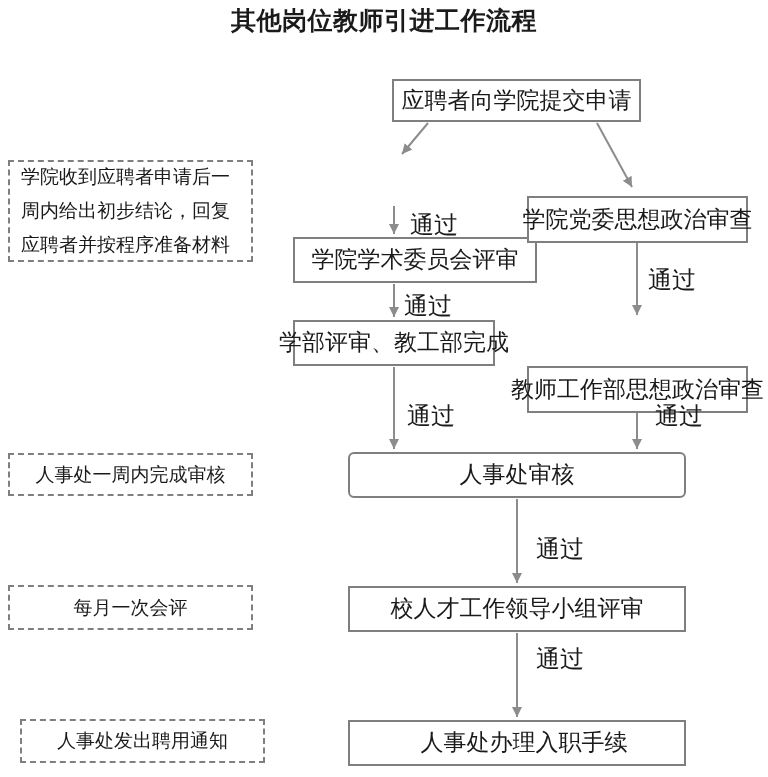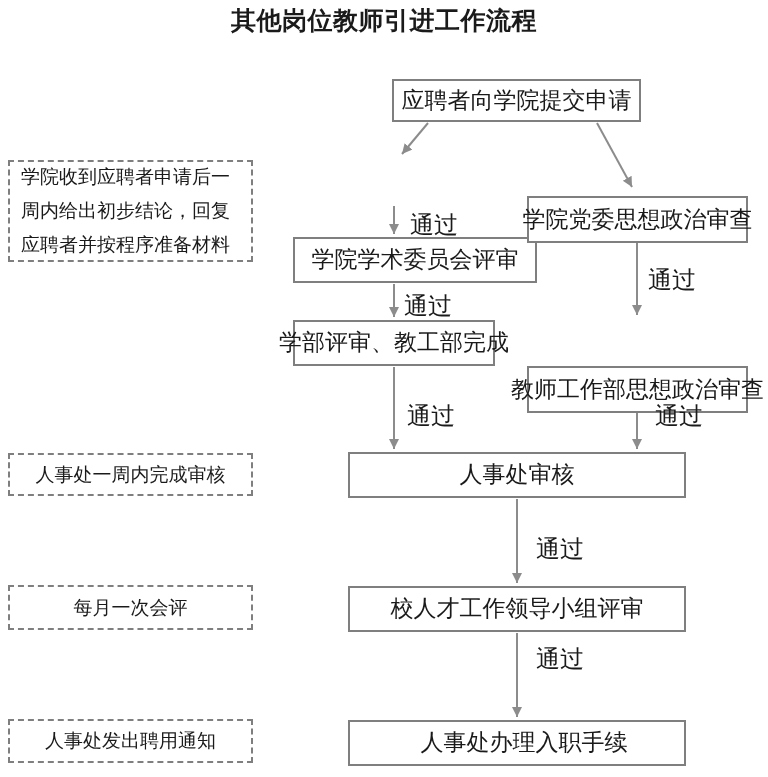--- a/index.html
+++ b/index.html
@@ -78,30 +78,30 @@
     white-space: nowrap;
   }
 
   
   #n-start    { left: 392px; top: 79px;  width: 249px; height: 43px; }
   #n-interview{ left: 293px; top: 158px; width: 202px; height: 47px; }
   #n-academic { left: 293px; top: 237px; width: 244px; height: 46px; }
   #n-faculty  { left: 293px; top: 320px; width: 202px; height: 46px; }
   #n-party    { left: 527px; top: 196px; width: 221px; height: 47px; }
   #n-teacher  { left: 527px; top: 318px; width: 221px; height: 47px; margin-top: 48px; }
-  #n-hr       { left: 348px; top: 452px; width: 338px; height: 46px; }
+  #n-hr       { left: 348px; top: 452px; width: 338px; height: 46px; border-radius: 6px; }
   #n-talent   { left: 348px; top: 586px; width: 338px; height: 46px; font-family: Liberation Serif, serif; }
   #n-onboard  { left: 348px; top: 720px; width: 338px; height: 46px; padding-left: 14px; }
 
   
   #note-1 { left: 8px; top: 160px; width: 245px; height: 102px; }
   #note-2 { left: 8px; top: 323px; width: 245px; height: 44px; }
   #note-3 { left: 8px; top: 453px; width: 245px; height: 43px; }
   #note-4 { left: 8px; top: 585px; width: 245px; height: 45px; }
-  #note-5 { left: 8px; top: 719px; width: 245px; height: 44px; }
+  #note-5 { left: 20px; top: 719px; width: 245px; height: 44px; }
 
   
   #l-1 { left: 410px; top: 209px; }
   #l-2 { left: 404px; top: 290px; }
   #l-3 { left: 407px; top: 400px; }
   #l-4 { left: 648px; top: 264px; }
   #l-5 { left: 655px; top: 400px; }
   #l-6 { left: 536px; top: 533px; }
   #l-7 { left: 536px; top: 643px; }
 </style>

